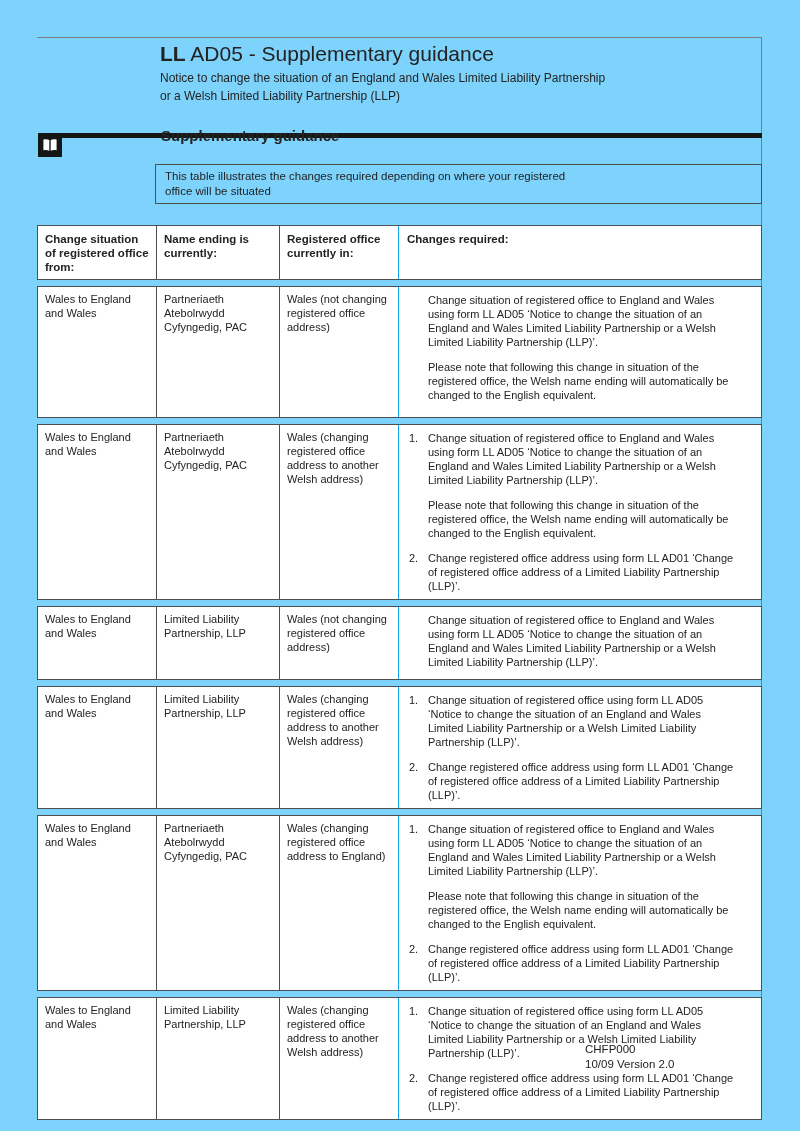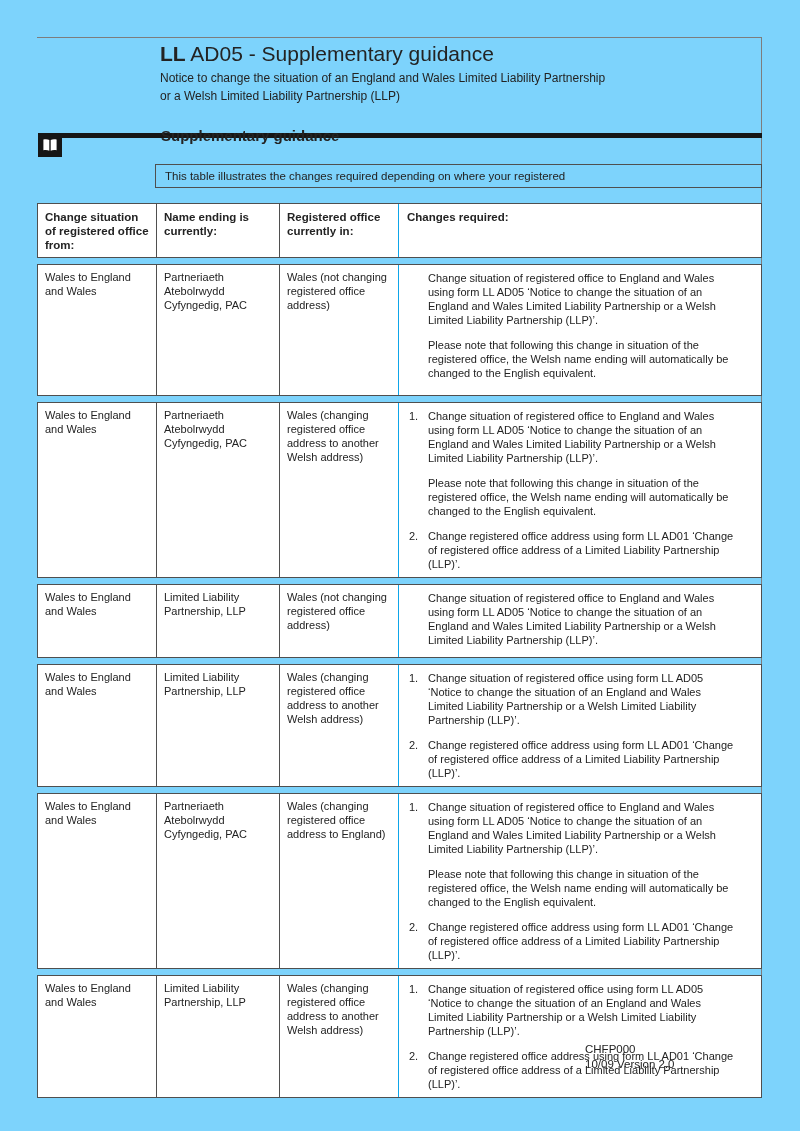--- a/index.html
+++ b/index.html
@@ -20,27 +20,27 @@
   .page-title .bold{font-weight:700;}
   .subtitle{font-size:12px;line-height:17.5px;}
 
   
   .section-rule{position:absolute;left:38px;top:133px;width:724px;height:5px;background:#161616;}
   .section-icon{position:absolute;left:38px;top:133px;width:24px;height:24px;}
   .section-heading{position:absolute;left:161px;top:127px;font-size:15px;font-weight:700;line-height:18px;}
 
   
   .desc-box{
-    position:absolute;left:155px;top:164px;width:607px;height:24px;
+    position:absolute;left:155px;top:164px;width:607px;height:40px;
     border:1px solid #4f4f4f;box-sizing:border-box;padding:4px 9px;
     font-size:11.5px;line-height:15px;
   }
 
   
-  .table{position:absolute;left:37px;top:203px;width:725px;}
+  .table{position:absolute;left:37px;top:225px;width:725px;}
   .trow{
     display:flex;align-items:stretch;border:1px solid #4f4f4f;
     box-sizing:border-box;margin-bottom:6px;background:#fff;
   }
   .cell{box-sizing:border-box;padding:5px 7px;font-size:11px;line-height:14px;}
   .c1{width:119px;border-right:1px solid #4f4f4f;flex:none;}
   .c2{width:123px;border-right:1px solid #4f4f4f;flex:none;}
   .c3{width:119px;border-right:1px solid #0ea5e9;flex:none;}
   .c4{flex:1;padding:6px 8px 6px 0;}
   .thead .cell{font-weight:700;font-size:11.5px;line-height:14px;padding-top:6px;}
@@ -83,20 +83,21 @@
     <svg width="24" height="24" viewBox="0 0 24 24" aria-hidden="true">
       <rect width="24" height="24" fill="#161616"></rect>
       <path fill="#ffffff" d="M11.3 7.1C9.8 6.1 7.4 6 5.4 6.6v10.6c2-.5 4.4-.4 5.9.6V7.1z"></path>
       <path fill="#ffffff" d="M12.7 7.1c1.5-1 3.9-1.1 5.9-.5v10.6c-2-.5-4.4-.4-5.9.6V7.1z"></path>
     </svg>
   </span>
   <div class="section-heading">Supplementary guidance</div>
 
   <div class="desc-box">
     <div>This table illustrates the changes required depending on where your registered</div>
+    <div>office will be situated</div>
   </div>
 
   <div class="table">
     <div class="trow thead">
       <div class="cell c1">Change situation of registered office from:</div>
       <div class="cell c2">Name ending is currently:</div>
       <div class="cell c3">Registered office currently in:</div>
       <div class="cell c4" style="padding-left:8px;">Changes required:</div>
     </div>
     <div class="tbody">

